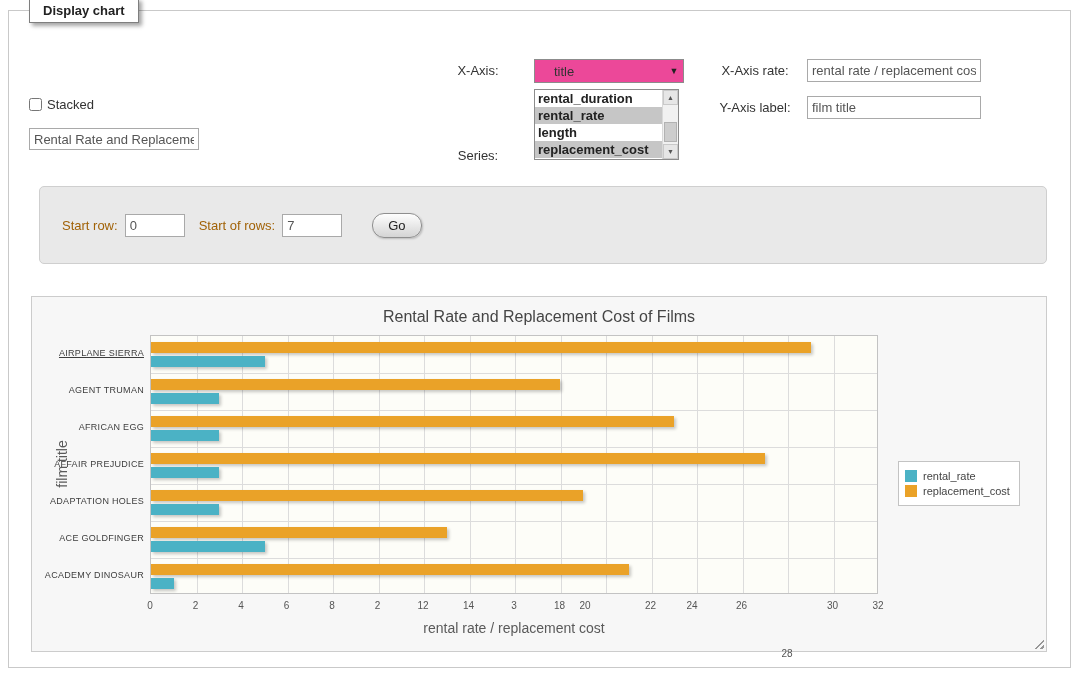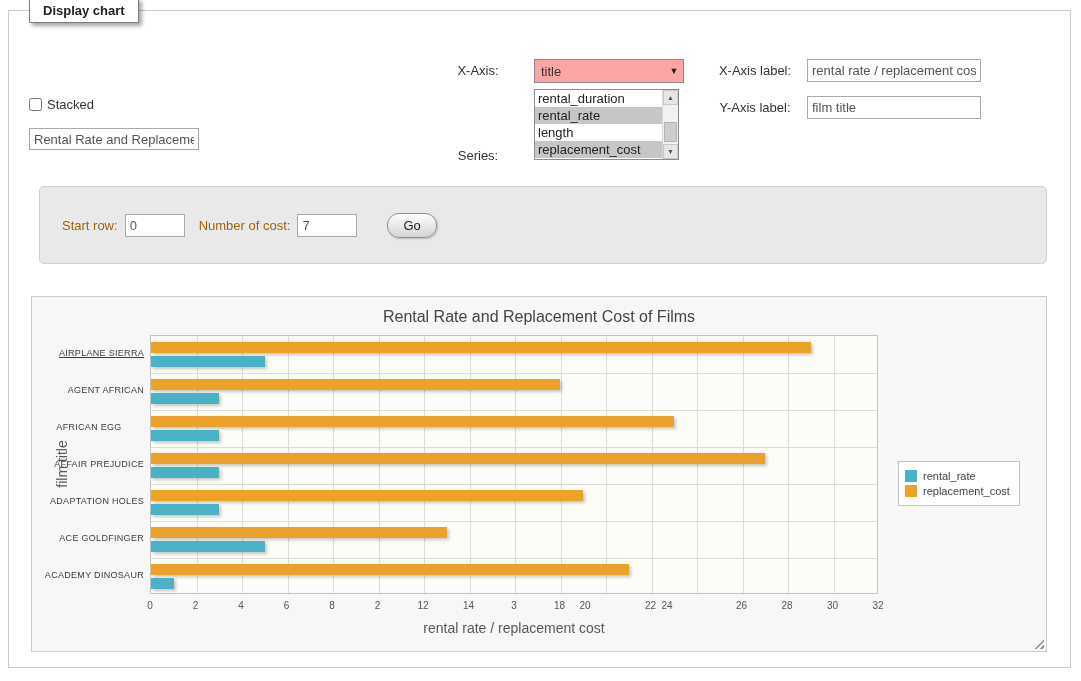--- a/index.html
+++ b/index.html
@@ -24,30 +24,30 @@
   .stacked-row { position:absolute; left:20px; top:86px; display:flex; align-items:center; }
   .stacked-row input { margin:0 5px 0 0; }
   input.text {
     border:1px solid #a9a9a9; font-family:"Liberation Sans", sans-serif;
     font-size:13px; color:#555; padding:3px 4px; background:#fff;
   }
   .title-input { position:absolute; left:20px; top:117px; width:170px; height:22px; }
   .form-label { position:absolute; text-align:center; color:#333; line-height:24px; }
   .select-box {
     position:absolute; left:525px; top:48px; width:150px; height:24px;
-    border:1px solid #8c8c8c; background:#fca5a5; display:flex; align-items:center;
+    border:1px solid #8c8c8c; background:#ec4899; display:flex; align-items:center;padding-left:13px;
   }
   .select-text { flex:1; padding:0 6px; color:#333; white-space:nowrap; overflow:hidden; }
   .select-arrow { width:18px; text-align:center; color:#222; font-size:9px; }
   .series-list {
     position:absolute; left:525px; top:78px; width:145px; height:71px;
     border:1px solid #8c8c8c; background:#fff; display:flex;
   }
   .series-items { flex:1; overflow:hidden; }
-  .series-item { height:17px; line-height:17px; padding:0 3px; font-size:13px; color:#222; white-space:nowrap; }
+  .series-item { height:17px; line-height:17px; padding:0 3px; font-size:13px; color:#222; white-space:nowrap;font-weight:bold; }
   .series-item.selected { background:#c6c6c6; }
   .scrollbar { width:16px; background:#f1f1f1; border-left:1px solid #d9d9d9; position:relative; }
   .sb-btn {
     position:absolute; left:0; right:0; height:15px; background:#e6e6e6;
     border:1px solid #c9c9c9; font-size:7px; color:#555; text-align:center; line-height:13px;
   }
   .sb-up { top:0; }
   .sb-down { bottom:0; }
   .sb-thumb { position:absolute; left:1px; right:1px; top:32px; height:20px; background:#cdcdcd; border:1px solid #b2b2b2; }
   .rows-panel {
@@ -122,30 +122,30 @@
         <div class="series-item">length</div>
         <div class="series-item selected">replacement_cost</div>
       </div>
     <div class="scrollbar">
       <div class="sb-btn sb-up">▲</div>
       <div class="sb-thumb"></div>
       <div class="sb-btn sb-down">▼</div>
     </div>
   </div>
 
-  <div class="form-label" style="left:696px; top:48px; width:100px;">X-Axis label:</div>
+  <div class="form-label" style="left:696px; top:48px; width:100px;">X-Axis rate:</div>
   <input class="text" style="position: absolute; left: 798px; top: 48px; width: 174px; height: 23px;" value="rental rate / replacement cost">
 
   <div class="form-label" style="left:696px; top:85px; width:100px;">Y-Axis label:</div>
   <input class="text" style="position: absolute; left: 798px; top: 85px; width: 174px; height: 23px;" value="film title">
 
   <div class="rows-panel">
     <span class="lbl">Start row:</span>
     <input class="text" value="0" style="">
-    <span class="lbl">Number of cost:</span>
+    <span class="lbl">Start of rows:</span>
     <input class="text" value="7" style="">
     <button class="go-btn">Go</button>
   </div>
 
   <div class="chart-panel">
     <div class="chart-title">Rental Rate and Replacement Cost of Films</div>
     <div class="y-title">film title</div>
     <div class="plot">
         <div class="grid-v" style="left: 45.5px;"></div>
         <div class="grid-v" style="left: 91px;"></div>
@@ -189,37 +189,37 @@
           <span class="legend-swatch" style="background: rgb(75, 178, 197);"></span>
           <span class="legend-label">rental_rate</span>
         </div>
         <div class="legend-item">
           <span class="legend-swatch" style="background: rgb(234, 162, 40);"></span>
           <span class="legend-label">replacement_cost</span>
         </div>
       </div>
     <div class="resize-handle"></div>
   <div class="cat-label" style="top: 50.5px; text-decoration: underline;">AIRPLANE SIERRA</div>
-      <div class="cat-label" style="top: 87.5px;">AGENT AFRICAN</div>
-      <div class="cat-label" style="top: 124.5px; text-align: center;">AFRICAN EGG</div>
+      <div class="cat-label" style="top: 87.5px;">AGENT TRUMAN</div>
+      <div class="cat-label" style="top: 124.5px;">AFRICAN EGG</div>
       <div class="cat-label" style="top: 161.5px;">AFFAIR PREJUDICE</div>
       <div class="cat-label" style="top: 198.5px;">ADAPTATION HOLES</div>
       <div class="cat-label" style="top: 235.5px;">ACE GOLDFINGER</div>
       <div class="cat-label" style="top: 272.5px;">ACADEMY DINOSAUR</div>
       <div class="tick-label" style="left: 118px;">0</div>
       <div class="tick-label" style="left: 163.5px;">2</div>
       <div class="tick-label" style="left: 209px;">4</div>
       <div class="tick-label" style="left: 254.5px;">6</div>
       <div class="tick-label" style="left: 300px;">8</div>
       <div class="tick-label" style="left: 345.5px;">2</div>
       <div class="tick-label" style="left: 391px;">12</div>
       <div class="tick-label" style="left: 436.5px;">14</div>
       <div class="tick-label" style="left: 482px;">3</div>
       <div class="tick-label" style="left: 527.5px;">18</div>
       <div class="tick-label" style="left: 553px;">20</div>
       <div class="tick-label" style="left: 618.5px;">22</div>
-      <div class="tick-label" style="left: 635px;">24</div>
+      <div class="tick-label" style="left: 660px;">24</div>
       <div class="tick-label" style="left: 709.5px;">26</div>
-      <div class="tick-label" style="left: 755px;">28</div>
+      <div class="tick-label" style="left: 755px; margin-top: 48px;">28</div>
       <div class="tick-label" style="left: 800.5px;">30</div>
       <div class="tick-label" style="left: 846px;">32</div>
     </div>
 </div>
 
 </body></html>

